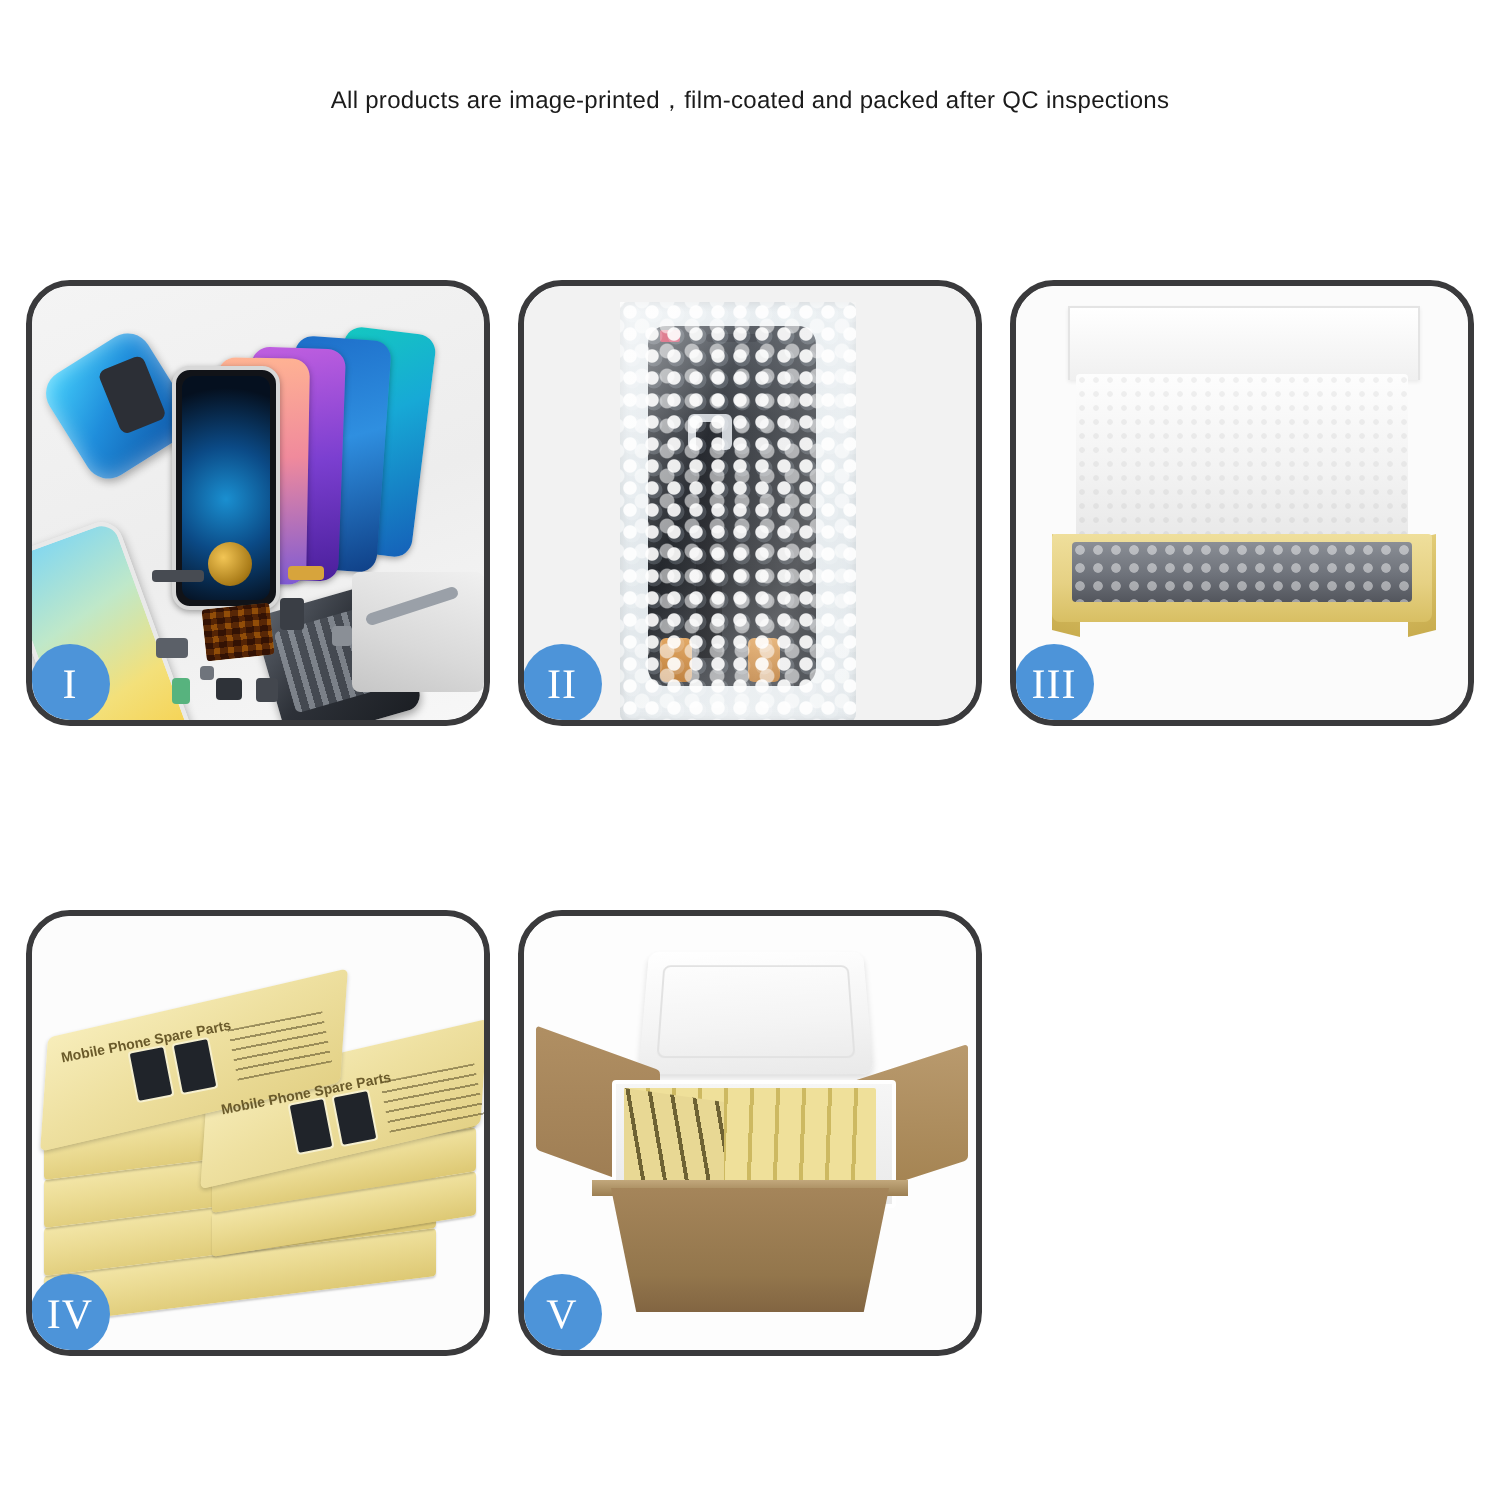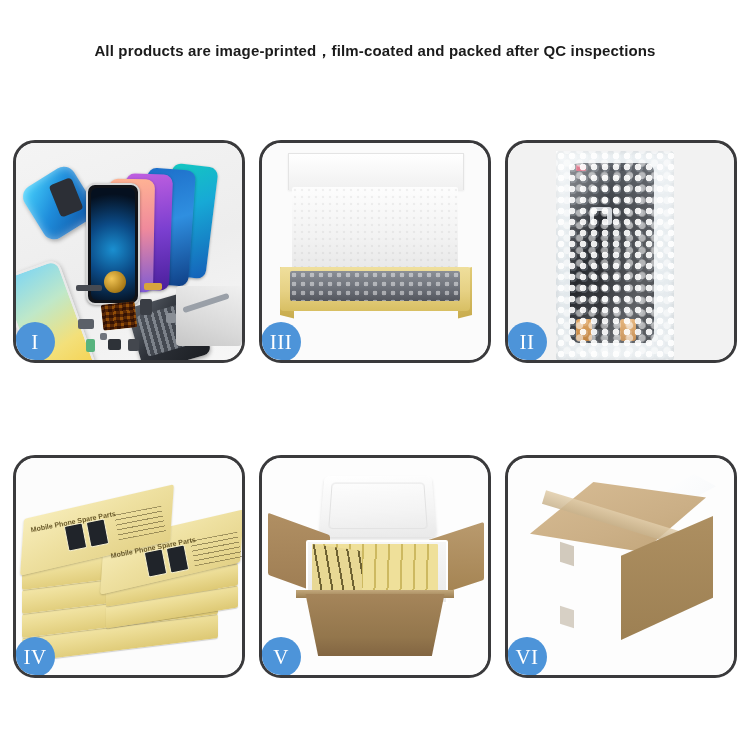--- a/index.html
+++ b/index.html
@@ -32,22 +32,22 @@
     font-size: 34px;
     font-weight: 700;
     letter-spacing: 1.2px;
     color: #111111;
     line-height: 1.05;
     margin: 0;
     white-space: nowrap;
   }
   .subtitle {
     font-family: "Liberation Sans", sans-serif;
-    font-size: 15px;
-    font-weight: 700;
+    font-size: 12px;
+    font-weight: 400;
     color: #1b1b1b;
     margin: 12px 0 0 0;
     letter-spacing: 0.15px;
     white-space: nowrap;
   }
 
   
   .grid {
     position: absolute;
     top: 140px;
@@ -429,51 +429,51 @@
         <div class="sm s6"></div>
         <div class="sm s7"></div>
         <div class="sm s8"></div>
         <div class="sm s9"></div>
         <div class="toolshot"></div>
       </div>
       <div class="badge">I</div>
     </div>
 
     <div class="panel">
+      <div class="photo p2">
+        <div class="bagwrap">
+          <div class="lcd"></div>
+          <div class="redtag"></div>
+          <div class="flexpad"></div>
+          <div class="flex"></div>
+          <div class="connL"></div>
+          <div class="connR"></div>
+          <div class="bubbles"></div>
+          <div class="bubbles2"></div>
+          <div class="bagsheen"></div>
+        </div>
+      </div>
+      <div class="badge">II</div>
+    </div>
+
+    <div class="panel">
       <div class="photo p3">
         <div class="b3-lid"></div>
         <div class="b3-foam">
           <div class="b3-foamtex"></div>
         </div>
         <div class="b3-lwall"></div>
         <div class="b3-rwall"></div>
         <div class="b3-tray">
           <div class="b3-trayin">
             <div class="b3-bub"></div>
           </div>
         </div>
       </div>
       <div class="badge">III</div>
-    </div>
-
-    <div class="panel">
-      <div class="photo p2">
-        <div class="bagwrap">
-          <div class="lcd"></div>
-          <div class="redtag"></div>
-          <div class="flexpad"></div>
-          <div class="flex"></div>
-          <div class="connL"></div>
-          <div class="connR"></div>
-          <div class="bubbles"></div>
-          <div class="bubbles2"></div>
-          <div class="bagsheen"></div>
-        </div>
-      </div>
-      <div class="badge">II</div>
     </div>
 
     <div class="panel">
       <div class="photo p4">
         <div class="stack">
           <div class="bx l1"></div>
           <div class="bx l2"></div>
           <div class="bx l3"></div>
           <div class="bx l4"></div>
           <div class="bx r1"></div>
@@ -501,27 +501,15 @@
         <div class="v-flapR"></div>
         <div class="v-inner"></div>
         <div class="v-bxs"></div>
         <div class="v-bxs2"></div>
         <div class="v-rim"></div>
         <div class="v-front"></div>
       </div>
       <div class="badge">V</div>
     </div>
 
-    <div class="panel">
-      <div class="photo p6">
-        <div class="c-wrap"></div>
-        <div class="c-top"></div>
-        <div class="c-tape"></div>
-        <div class="c-left"></div>
-        <div class="c-right"></div>
-        <div class="c-seamL"></div>
-        <div class="c-seamL2"></div>
-      </div>
-      <div class="badge">VI</div>
-    </div>
 
   </div>
 </div>
 
 </body></html>

